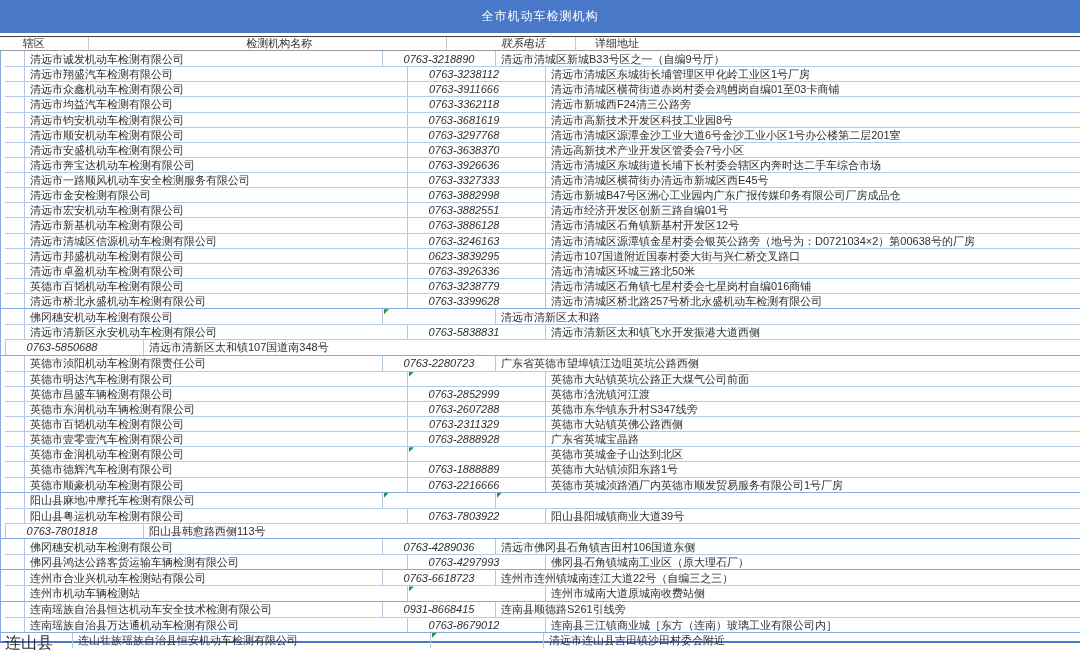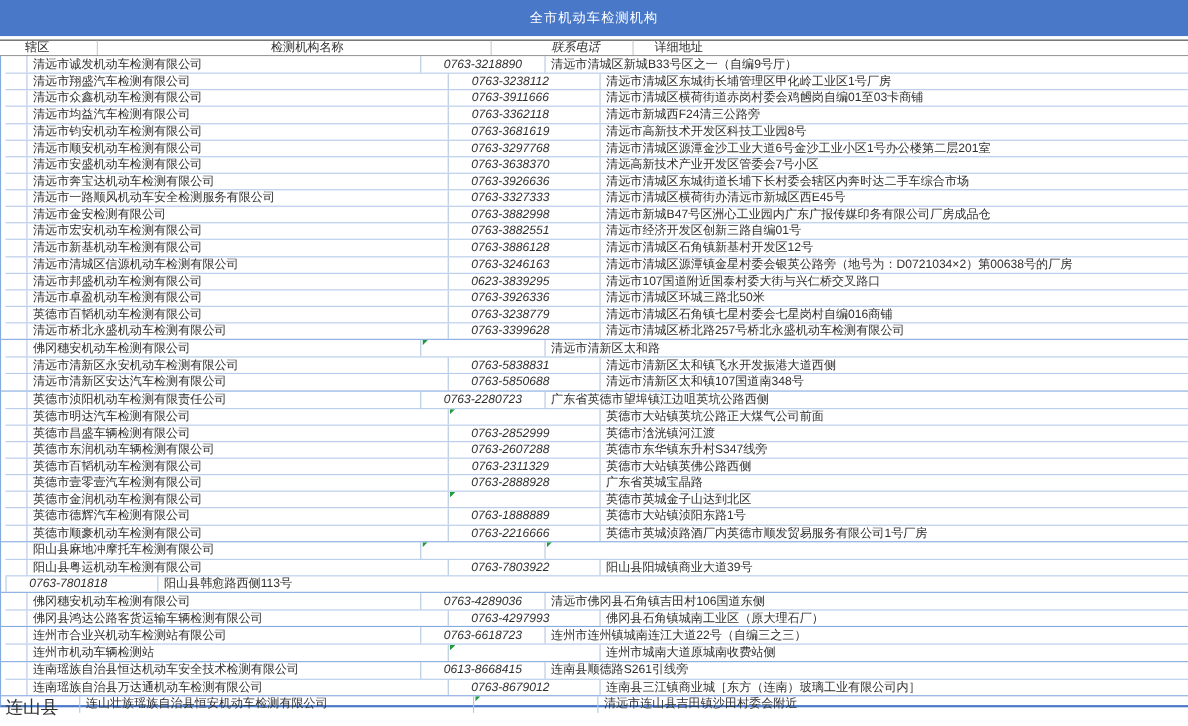--- a/index.html
+++ b/index.html
@@ -166,21 +166,20 @@
             <div class="flag"></div>
           </div>
           <div class="cell addrc c4">清远市清新区太和路</div>
         </div>
         <div class="row">
           <div class="cell namec c2">清远市清新区永安机动车检测有限公司</div>
           <div class="cell phonec c3">0763-5838831</div>
           <div class="cell addrc c4">清远市清新区太和镇飞水开发振港大道西侧</div>
         </div>
         <div class="row">
-          <div class="cell namec c2">清远市清新区安达汽车检测有限公司</div>
           <div class="cell phonec c3">0763-5850688</div>
           <div class="cell addrc c4">清远市清新区太和镇107国道南348号</div>
         </div>
       </div>
     </div>
     <div class="section">
       <div class="dcell c1">英德市</div>
       <div class="rows">
         <div class="row">
           <div class="cell namec c2">英德市浈阳机动车检测有限责任公司</div>
@@ -286,21 +285,21 @@
           </div>
           <div class="cell addrc c4">连州市城南大道原城南收费站侧</div>
         </div>
       </div>
     </div>
     <div class="section">
       <div class="dcell c1">连南县</div>
       <div class="rows">
         <div class="row">
           <div class="cell namec c2">连南瑶族自治县恒达机动车安全技术检测有限公司</div>
-          <div class="cell phonec c3">0613-8668415</div>
+          <div class="cell phonec c3">0931-8668415</div>
           <div class="cell addrc c4">连南县顺德路S261引线旁</div>
         </div>
         <div class="row">
           <div class="cell namec c2">连南瑶族自治县万达通机动车检测有限公司</div>
           <div class="cell phonec c3">0763-8679012</div>
           <div class="cell addrc c4">连南县三江镇商业城［东方（连南）玻璃工业有限公司内］</div>
         </div>
       </div>
     </div>
     <div class="section">

